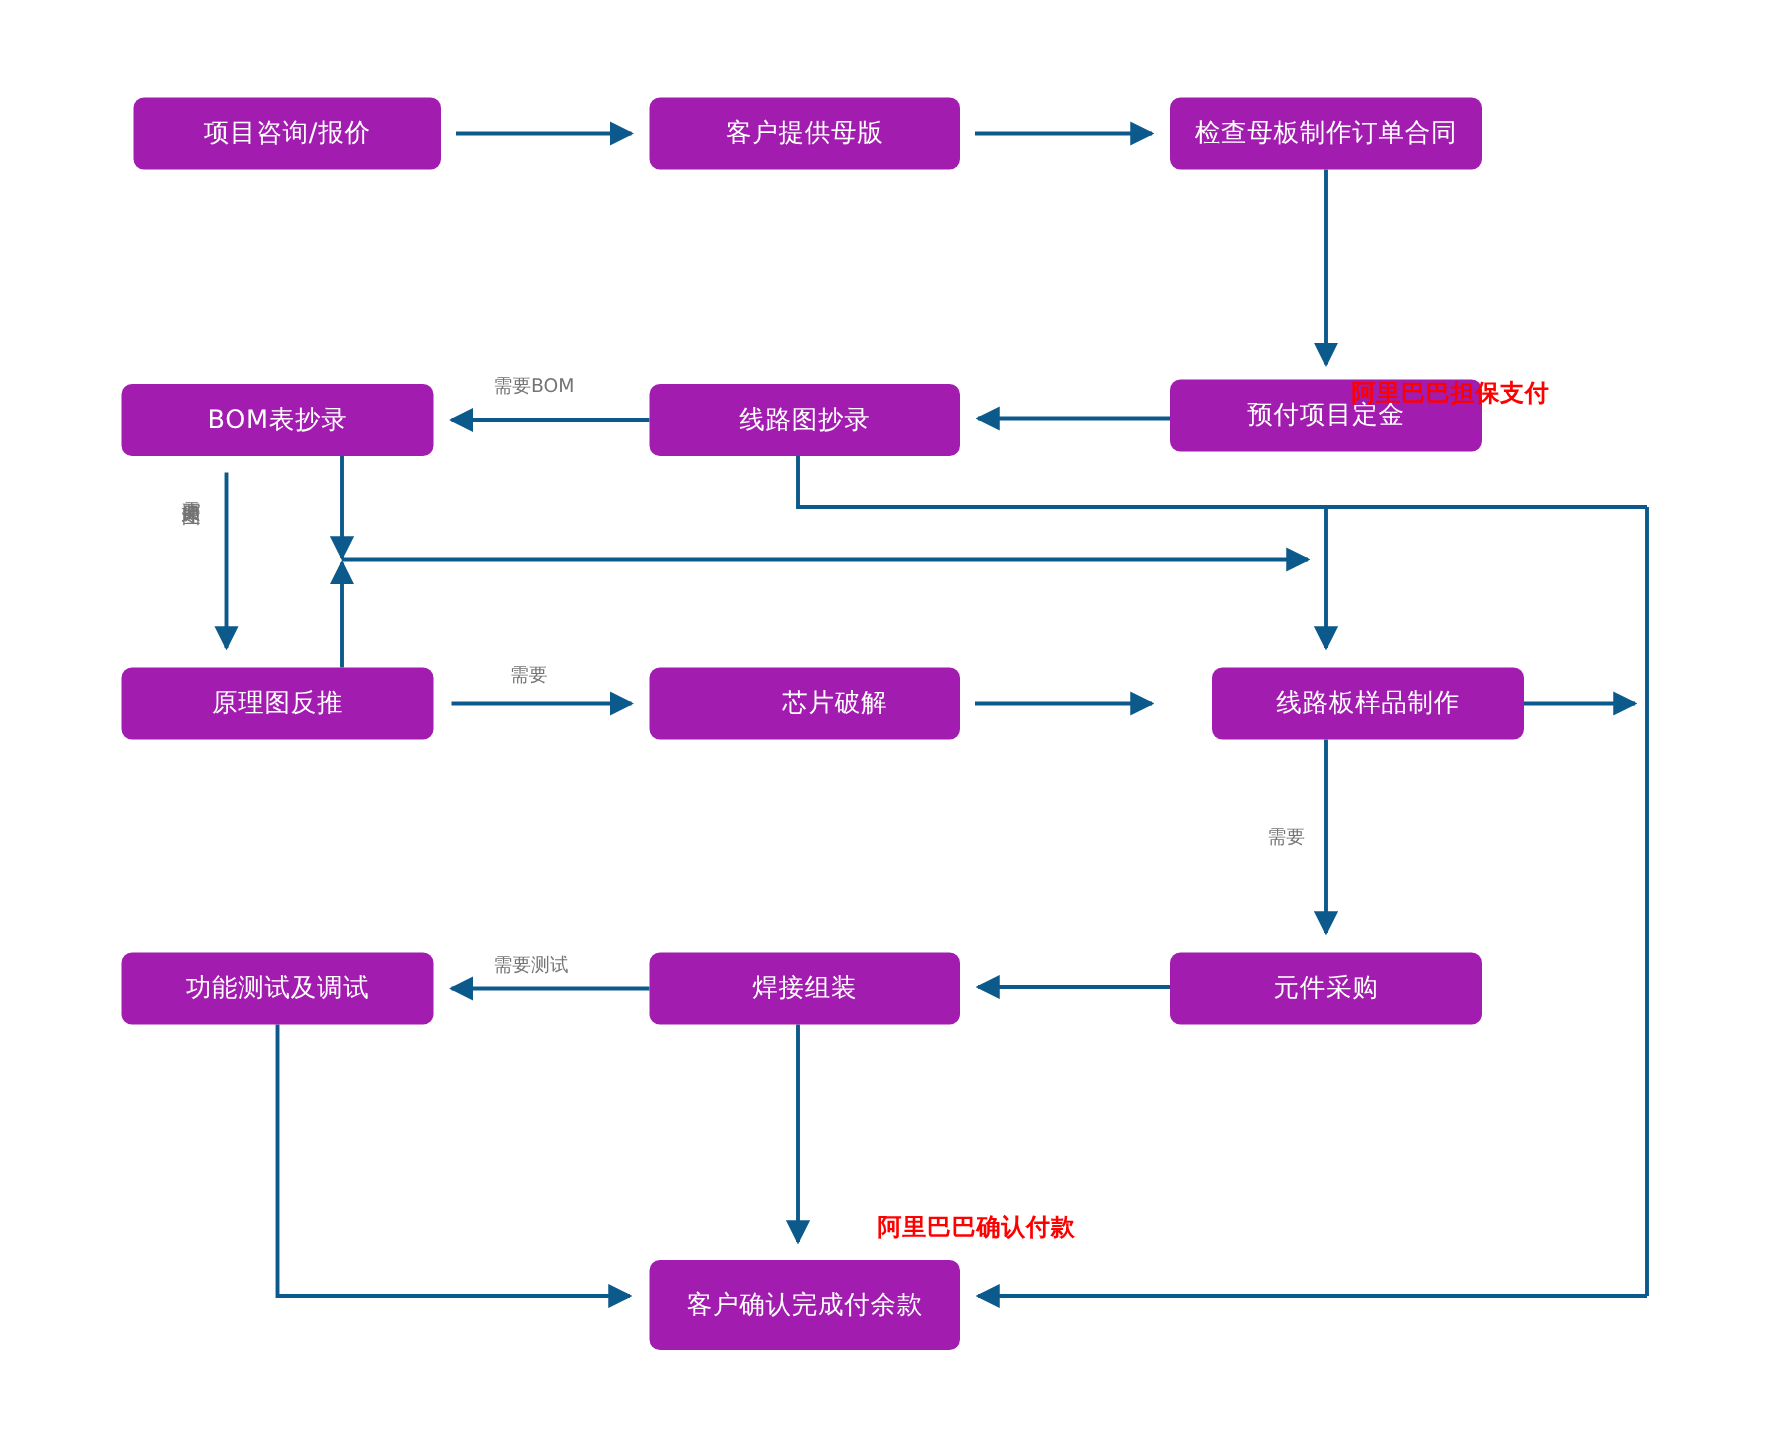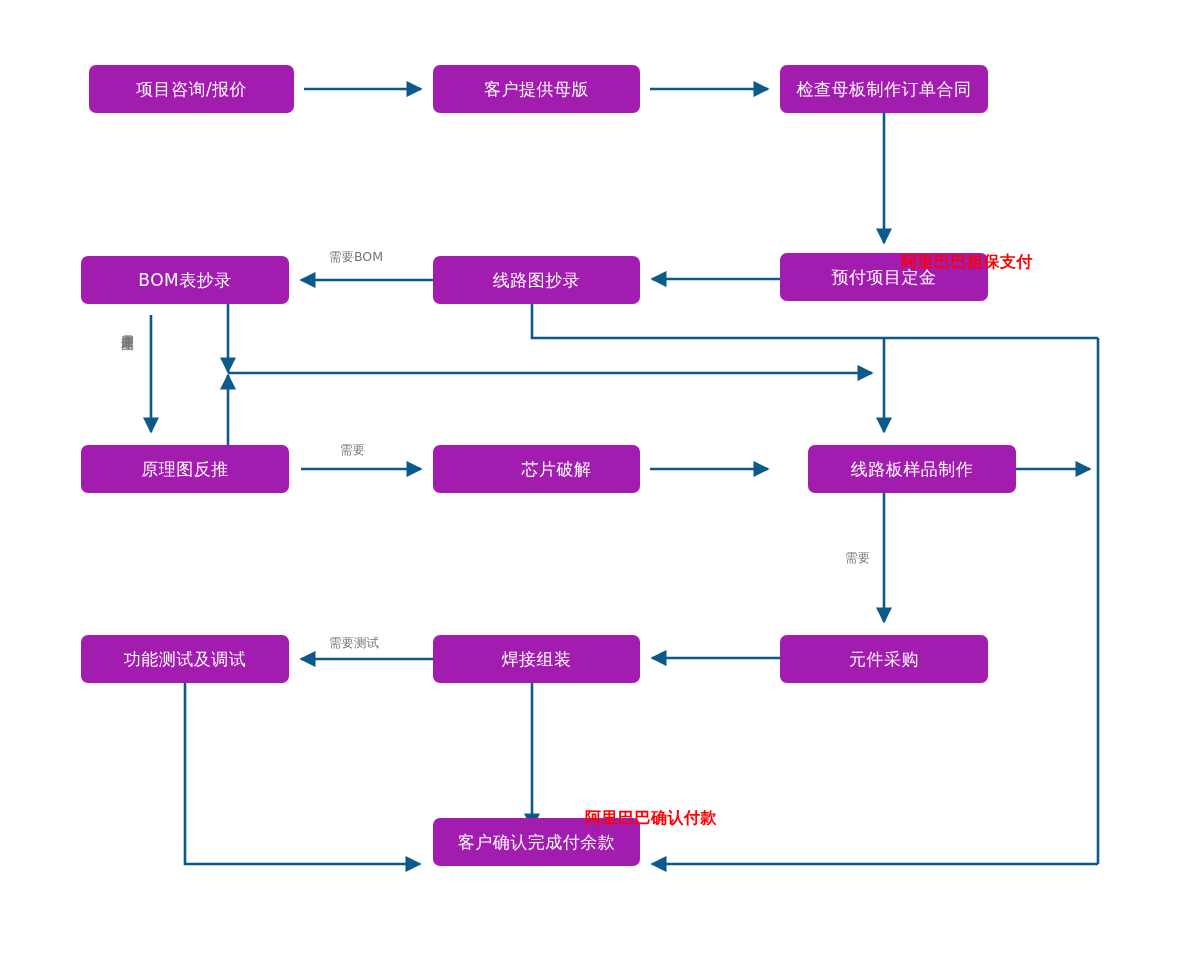--- a/index.html
+++ b/index.html
@@ -145,21 +145,21 @@
   </div>
   <div class="node" style="left:780px;top:635px;width:208px;height:48px;">
     <span>元件采购</span>
   </div>
   <div class="node" style="left:433px;top:635px;width:207px;height:48px;">
     <span>焊接组装</span>
   </div>
   <div class="node" style="left:81px;top:635px;width:208px;height:48px;">
     <span>功能测试及调试</span>
   </div>
-  <div class="node" style="left:433px;top:818px;width:207px;height:48px;">
+  <div class="node" style="left:433px;top:840px;width:207px;height:60px;">
     <span>客户确认完成付余款</span>
   </div>
 
   <div class="edge-label" style="left:329px;top:250px;">需要BOM</div>
   <div class="edge-label vertical" style="left:120px;top:325px;">需要原理图</div>
   <div class="edge-label" style="left:340px;top:443px;">需要</div>
   <div class="edge-label" style="left:845px;top:551px;">需要</div>
   <div class="edge-label" style="left:329px;top:636px;">需要测试</div>
 
   <div class="annot" style="left:901px;top:224px;margin-top:28px;">阿里巴巴担保支付</div>

